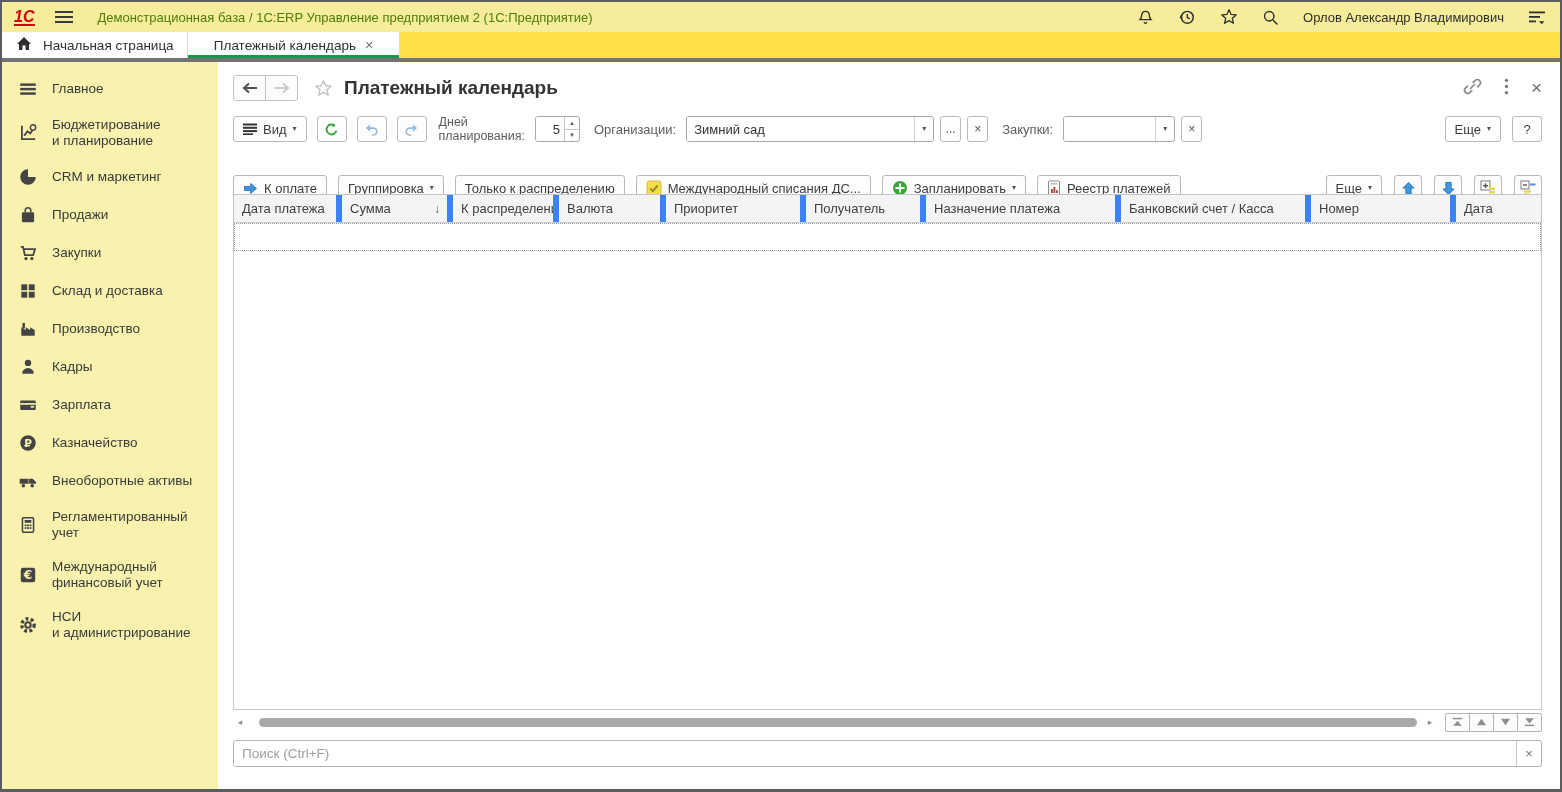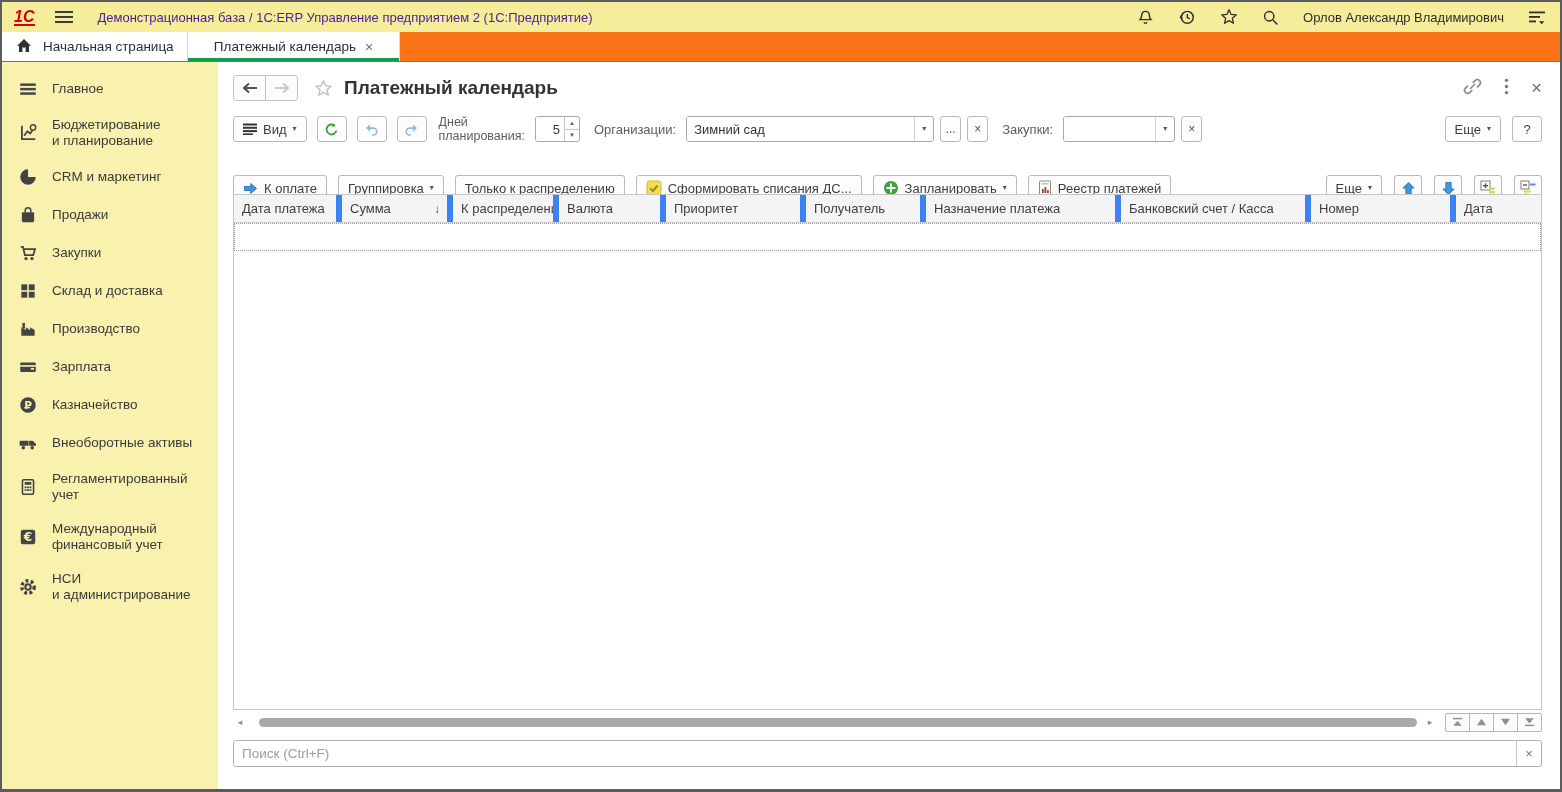--- a/index.html
+++ b/index.html
@@ -5,27 +5,27 @@
   * { box-sizing: border-box; margin: 0; padding: 0; }
   html,body { width:1562px; height:792px; }
   body { font-family: "Liberation Sans", "DejaVu Sans", sans-serif; font-size:13px; color:#3c3c3c; background:#fff; }
 
   .window { width:1562px; height:792px; border:2px solid #5a5c5e; border-bottom-width:3px; display:flex; flex-direction:column; background:#fff; overflow:hidden; }
 
   
   .topbar { height:30px; background:#f5ed9a; display:flex; align-items:center; padding:0 14px 0 12px; flex-shrink:0; }
   .logo { color:#d6000f; font-weight:bold; font-style:italic; font-size:16px; border-bottom:2px solid #d6000f; line-height:15px; padding:0 1px 0 0; }
   .tb-burger { margin-left:20px; display:flex; }
-  .app-title { margin-left:24px; font-size:13px; color:#4c1d95; white-space:nowrap; }
+  .app-title { margin-left:24px; font-size:13px; color:#4d7c0f; white-space:nowrap; }
   .tb-right { margin-left:auto; display:flex; align-items:center; gap:24px; }
   .tb-icon { display:flex; align-items:center; }
   .user-name { font-size:13px; color:#2e2e2e; white-space:nowrap; }
 
   
-  .tabbar { height:30px; background:#f97316; display:flex; align-items:stretch; flex-shrink:0; border-bottom:1px solid #737373; }
+  .tabbar { height:30px; background:#fde047; display:flex; align-items:stretch; flex-shrink:0; border-bottom:4px solid #737373; }
   .tab { display:flex; align-items:center; background:#fff; border-right:1px solid #d9d9d9; cursor:pointer; position:relative; }
   .tab-home { width:186px; padding-left:14px; gap:11px; }
   .tab-active { width:212px; justify-content:center; gap:9px; }
   .tab-label { font-size:13.5px; color:#2f2f2f; white-space:nowrap; }
   .tab-underline { position:absolute; left:0; right:0; bottom:0; height:3px; background:#14994a; }
   .tab-close { color:#6e6e6e; font-size:14px; line-height:14px; cursor:pointer; }
 
   
   .main { flex:1; display:flex; min-height:0; }
   .sidebar { width:216px; background:#f8f2ae; flex-shrink:0; padding-top:8px; overflow:hidden; }
@@ -233,20 +233,27 @@
       </div>
       <div class="side-item">
         <svg width="20" height="20" viewBox="0 0 18 18">
             <path fill="#444" d="M3 15V7.5l4 2.5V7.5l4 2.5V7.5l4 2.5V15z"></path>
             <rect x="4" y="3.5" width="2.2" height="5" fill="#444"></rect>
           </svg>
         <span class="side-label">Производство</span>
       </div>
       <div class="side-item">
         <svg width="20" height="20" viewBox="0 0 18 18">
+            <circle cx="9" cy="5.3" r="2.9" fill="#444"></circle>
+            <path fill="#444" d="M3.8 15a5.2 5.2 0 0 1 10.4 0z"></path>
+          </svg>
+        <span class="side-label">Кадры</span>
+      </div>
+      <div class="side-item">
+        <svg width="20" height="20" viewBox="0 0 18 18">
             <rect x="2" y="5" width="14" height="8.5" rx="1" fill="#444"></rect>
             <rect x="2" y="7.3" width="14" height="1.5" fill="#f8f2ae"></rect>
             <rect x="11.5" y="9.8" width="3" height="1.6" fill="#f8f2ae"></rect>
           </svg>
         <span class="side-label">Зарплата</span>
       </div>
       <div class="side-item">
         <svg width="20" height="20" viewBox="0 0 18 18">
             <circle cx="9" cy="9" r="7" fill="#444"></circle>
             <text x="9" y="12.4" text-anchor="middle" font-size="9.5" font-weight="bold" fill="#f8f2ae" font-family="DejaVu Sans, sans-serif">P</text>
@@ -434,21 +441,21 @@
           <span class="caret">▾</span>
         </button>
         <button class="btn">
           <span>Только к распределению</span>
         </button>
         <button class="btn">
           <svg width="16" height="16" viewBox="0 0 16 16">
               <rect x="1" y="1" width="14" height="14" rx="2.5" fill="#f6dd4d" stroke="#d9b830"></rect>
               <path d="M4.2 8.4l2.6 2.7 4.8-5.6" fill="none" stroke="#8d8f23" stroke-width="2"></path>
             </svg>
-          <span>Сформировать списания ДС...</span>
+          <span>Международный списания ДС...</span>
         </button>
         <button class="btn">
           <svg width="16" height="16" viewBox="0 0 16 16">
               <circle cx="8" cy="8" r="7" fill="#3aa33a"></circle>
               <rect x="7" y="3.5" width="2" height="9" fill="#fff"></rect>
               <rect x="3.5" y="7" width="9" height="2" fill="#fff"></rect>
             </svg>
           <span>Запланировать</span>
           <span class="caret">▾</span>
         </button>

